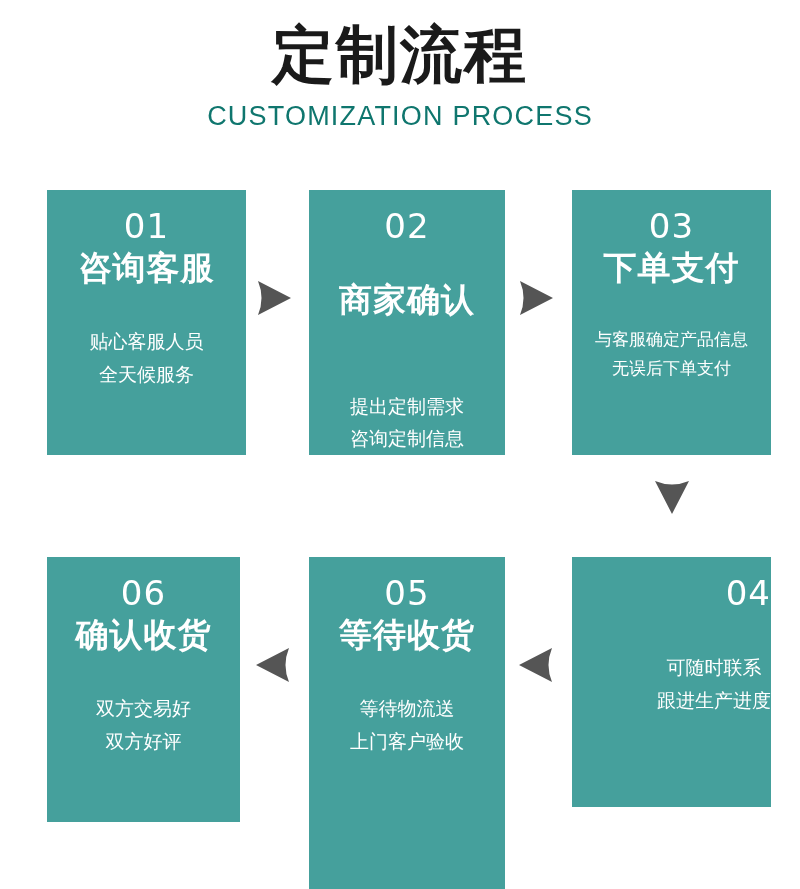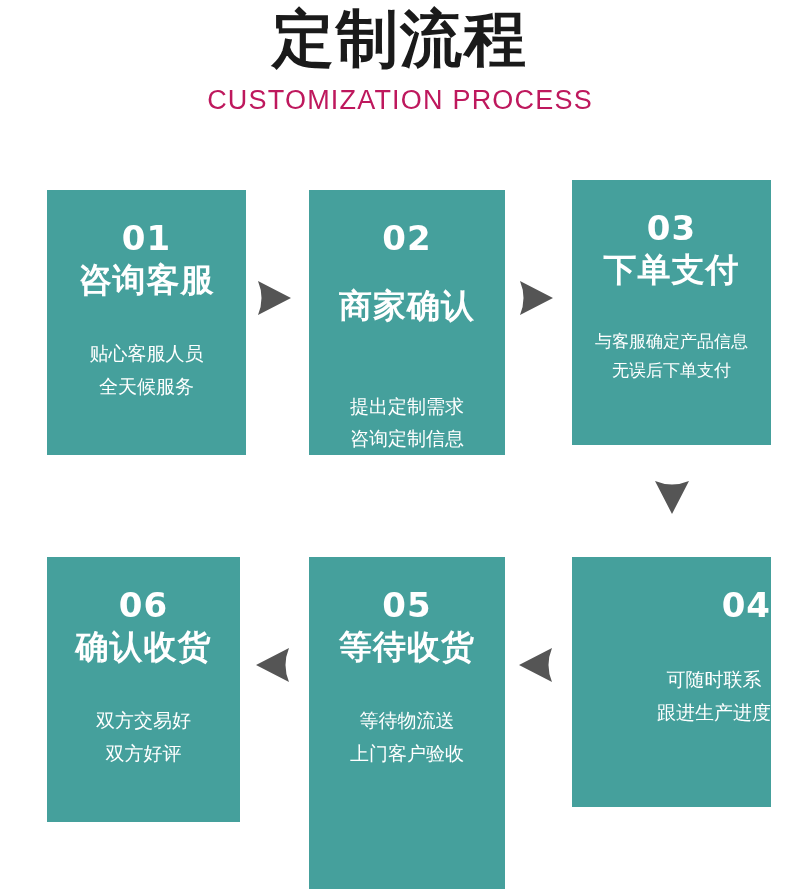--- a/index.html
+++ b/index.html
@@ -18,34 +18,34 @@
   
   .header {
     position: absolute;
     left: 0;
     top: 0;
     width: 800px;
     text-align: center;
   }
   .main-title {
     margin: 0;
-    padding-top: 6px;
+    padding-top: 22px;
     font-size: 62px;
     line-height: 1.08;
     font-weight: 700;
     color: #1a1a1a;
     letter-spacing: 2px;
     font-family: "DejaVu Sans", "Liberation Sans", sans-serif;
   }
   .sub-title {
     margin: 0;
     padding-top: 12px;
     font-size: 27px;
     font-weight: 400;
-    color: #be185d;
+    color: #0f766e;
     letter-spacing: 1.2px;
     font-family: "Liberation Sans", "DejaVu Sans", sans-serif;
   }
 
   
   .flow {
     position: absolute;
     left: 0;
     top: 0;
     width: 800px;
@@ -58,24 +58,24 @@
     box-sizing: border-box;
     display: flex;
     flex-direction: column;
     align-items: center;
     justify-content: flex-start;
     color: #ffffff;
     overflow: hidden;
   }
   .card .num {
     font-size: 34px;
-    font-weight: 700;
+    font-weight: 400;
     line-height: 1;
     letter-spacing: 1px;
-    margin-top: 31px;
+    margin-top: 19px;
     font-family: "DejaVu Sans", "Liberation Sans", sans-serif;
   }
   .card .name {
     font-size: 33px;
     font-weight: 700;
     line-height: 1;
     letter-spacing: 1px;
     margin-top: 8px;
     font-family: "DejaVu Sans", "Liberation Sans", sans-serif;
   }
@@ -87,21 +87,21 @@
     text-align: center;
     font-family: "DejaVu Sans", "Liberation Sans", sans-serif;
   }
   .card.narrow .desc { font-size: 19px; }
   .card.wide .desc { font-size: 17px; }
   .desc-line { display: block; white-space: nowrap; }
 
   
   .card-1 { left: 47px;  top: 190px; width: 199px; height: 265px; }
   .card-2 { left: 309px; top: 190px; width: 196px; height: 265px; justify-content: space-between; }
-  .card-3 { left: 572px; top: 180px; width: 199px; height: 265px; }
+  .card-3 { left: 572px; top: 190px; width: 199px; height: 265px; }
   
   .card-6 { left: 47px;  top: 557px; width: 193px; height: 265px; }
   .card-5 { left: 309px; top: 557px; width: 196px; height: 342px; }
   .card-4 { left: 572px; top: 557px; width: 199px; height: 250px; align-items: flex-end; }
 
   
   .arrow {
     position: absolute;
     line-height: 0;
   }

